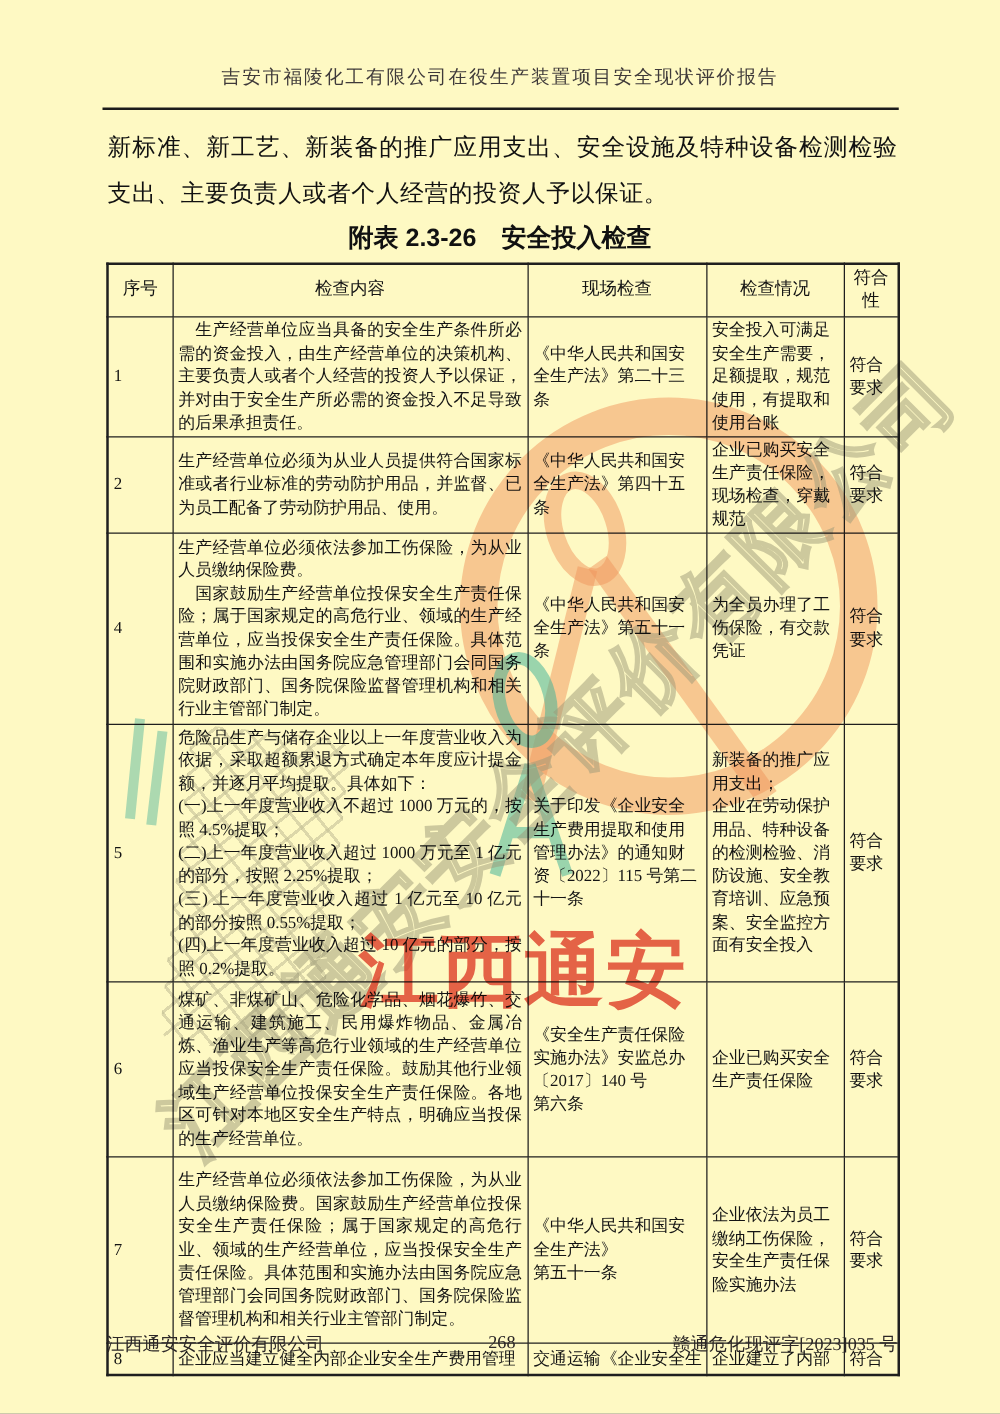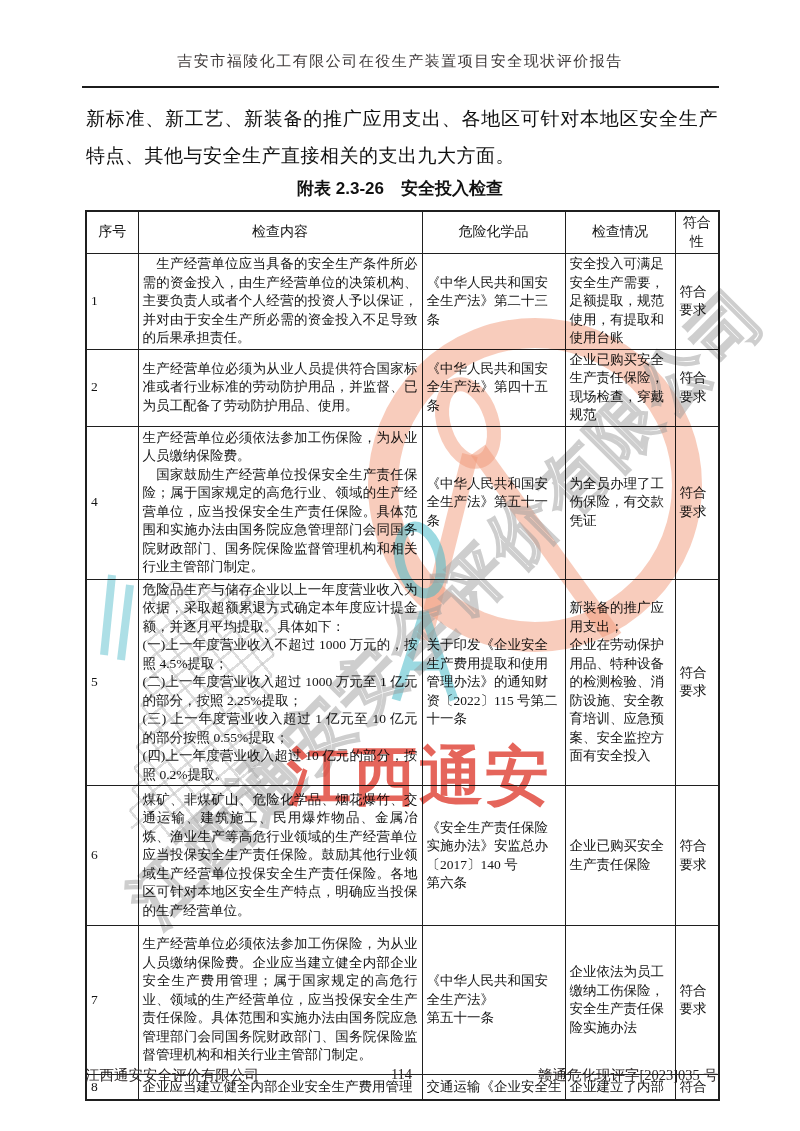--- a/index.html
+++ b/index.html
@@ -1,35 +1,35 @@
 <!DOCTYPE html>
 <html><head>
 <meta charset="utf-8">
 <style>
   html,body{margin:0;padding:0;background:#888;}
   .page{
-    position:relative;width:800px;height:1131px;margin:0 auto;background:#ffffff;
+    position:relative;width:800px;height:1131px;margin:0 auto;background:#fef9c3;
     font-family:"Liberation Serif","DejaVu Serif",serif;color:#1c1c1c;overflow:hidden;
   }
   
   .header-title{
     position:absolute;top:52px;left:0;width:100%;text-align:center;
     font-size:15px;letter-spacing:1.5px;color:#3f3a3a;
   }
   .header-rule{position:absolute;top:86px;left:82px;width:637px;height:2px;background:#1c1c1c;}
   
   .intro{
     position:absolute;top:100px;left:86px;width:632px;margin:0;
     font-size:19px;line-height:37px;text-align:justify;letter-spacing:0.5px;color:#111;
   }
   
   .caption{
     position:absolute;top:177px;left:0;width:100%;text-align:center;
     font-family:"Liberation Sans","DejaVu Sans",sans-serif;
-    font-size:17px;font-weight:700;color:#111;
+    font-size:20px;font-weight:700;color:#111;
   }
   
   table.check{
     position:absolute;top:210px;left:85px;width:633px;
     border-collapse:collapse;table-layout:fixed;
     font-size:13.5px;line-height:18.5px;color:#141414;
   }
   table.check th,table.check td{
     border:1px solid #1f1f1f;vertical-align:middle;padding:1px 4px;overflow:hidden;
   }
@@ -82,37 +82,37 @@
   .wm-svg{position:absolute;inset:0;}
 </style>
 </head>
 <body>
 
 <div class="page">
 
   <div class="header-title">吉安市福陵化工有限公司在役生产装置项目安全现状评价报告</div>
   <div class="header-rule"></div>
 
-  <p class="intro">新标准、新工艺、新装备的推广应用支出、各地区可针对本地区安全生产特点、其他与安全生产直接相关的支出九大方面。</p>
+  <p class="intro">新标准、新工艺、新装备的推广应用支出、安全设施及特种设备检测检验支出、主要负责人或者个人经营的投资人予以保证。</p>
 
   <div class="caption">附表 2.3-26　安全投入检查</div>
 
   <table class="check">
     <colgroup>
       <col style="width:52px">
         <col style="width:284px">
         <col style="width:143px">
         <col style="width:110px">
         <col style="width:44px">
     </colgroup>
     <thead>
       <tr>
         <th>序号</th>
         <th>检查内容</th>
-        <th>危险化学品</th>
+        <th>现场检查</th>
         <th>检查情况</th>
         <th>符合性</th>
       </tr>
     </thead>
     <tbody>
       <tr>
         <td class="seq"><span>1</span></td>
         <td class="content"><span>　生产经营单位应当具备的安全生产条件所必需的资金投入，由生产经营单位的决策机构、主要负责人或者个人经营的投资人予以保证，并对由于安全生产所必需的资金投入不足导致的后果承担责任。</span></td>
         <td class="basis"><span>《中华人民共和国安全生产法》第二十三条</span></td>
         <td class="situation"><span>安全投入可满足安全生产需要，足额提取，规范使用，有提取和使用台账</span></td>
@@ -148,38 +148,38 @@
       <tr>
         <td class="seq"><span>6</span></td>
         <td class="content"><span>煤矿、非煤矿山、危险化学品、烟花爆竹、交通运输、建筑施工、民用爆炸物品、金属冶炼、渔业生产等高危行业领域的生产经营单位应当投保安全生产责任保险。鼓励其他行业领域生产经营单位投保安全生产责任保险。各地区可针对本地区安全生产特点，明确应当投保的生产经营单位。</span></td>
         <td class="basis"><span>《安全生产责任保险实施办法》安监总办〔2017〕140 号
 第六条</span></td>
         <td class="situation"><span>企业已购买安全生产责任保险</span></td>
         <td class="conf"><span>符合要求</span></td>
       </tr>
       <tr>
         <td class="seq"><span>7</span></td>
-        <td class="content"><span>生产经营单位必须依法参加工伤保险，为从业人员缴纳保险费。企业应当建立健全内部企业安全生产费用管理；属于国家规定的高危行业、领域的生产经营单位，应当投保安全生产责任保险。具体范围和实施办法由国务院应急管理部门会同国务院财政部门、国务院保险监督管理机构和相关行业主管部门制定。</span></td>
+        <td class="content"><span>生产经营单位必须依法参加工伤保险，为从业人员缴纳保险费。国家鼓励生产经营单位投保安全生产责任保险；属于国家规定的高危行业、领域的生产经营单位，应当投保安全生产责任保险。具体范围和实施办法由国务院应急管理部门会同国务院财政部门、国务院保险监督管理机构和相关行业主管部门制定。</span></td>
         <td class="basis"><span>《中华人民共和国安全生产法》
 第五十一条</span></td>
         <td class="situation"><span>企业依法为员工缴纳工伤保险，安全生产责任保险实施办法</span></td>
         <td class="conf"><span>符合要求</span></td>
       </tr>
       <tr>
         <td class="seq"><span>8</span></td>
         <td class="content"><span>企业应当建立健全内部企业安全生产费用管理</span></td>
         <td class="basis"><span>交通运输《企业安全生</span></td>
         <td class="situation"><span>企业建立了内部</span></td>
         <td class="conf"><span>符合</span></td>
       </tr>
     </tbody>
   </table>
 
   <div class="footer">
-    <span class="pageno">114</span>
+    <span class="pageno">268</span>
     <span class="left">江西通安安全评价有限公司</span>
     <span class="right">赣通危化现评字[2023]035 号</span>
   </div>
 
   <div class="wm-layer">
     <svg class="wm-svg" width="800" height="1131" viewBox="0 0 800 1131">
 
       <circle cx="535" cy="485" r="152" fill="none" stroke="#f2997a" stroke-opacity="0.5" stroke-width="30"></circle>
       <ellipse cx="468" cy="423" rx="24" ry="40" fill="none" stroke="#f2997a" stroke-opacity="0.5" stroke-width="14" transform="rotate(-18 468 423)"></ellipse>
       <path d="M470,455 L424,640" fill="none" stroke="#f2997a" stroke-opacity="0.5" stroke-width="16"></path>

